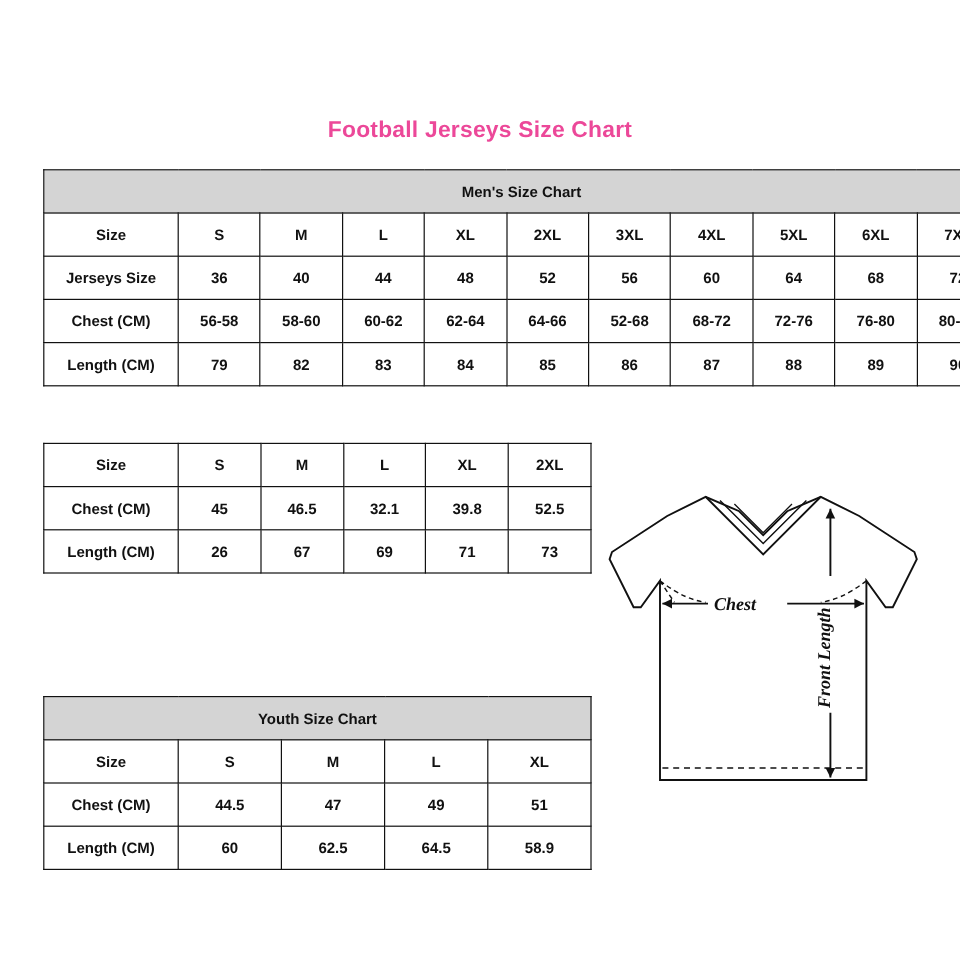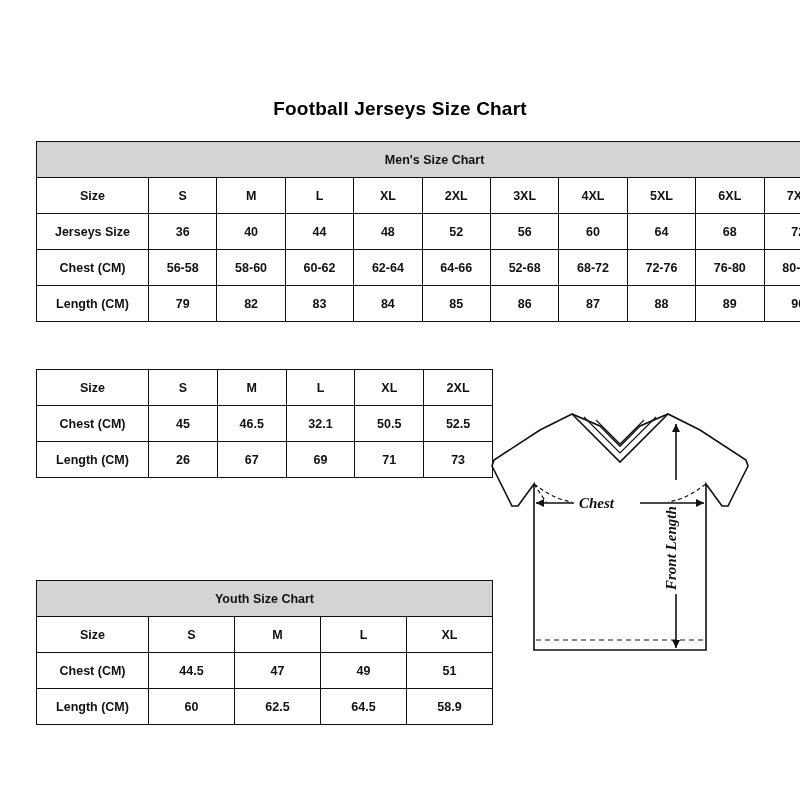--- a/index.html
+++ b/index.html
@@ -17,21 +17,21 @@
   }
   #page-title {
     position: absolute;
     top: 98px;
     left: 0;
     width: 800px;
     text-align: center;
     font-size: 19px;
     font-weight: bold;
     letter-spacing: 0.2px;
-    color: #000000;
+    color: #ec4899;
   }
 
   table.size-table {
     border-collapse: collapse;
     table-layout: fixed;
     background: #ffffff;
   }
   table.size-table td, table.size-table th {
     border: 1px solid #111111;
     text-align: center;
@@ -82,21 +82,21 @@
     top: 548px;
     width: 456px;
   }
   #youth-table { width: 456px; margin-top: 32px; }
   #youth-table col.lbl { width: 112px; }
   #youth-table col.val { width: 86px; }
 
   
   #shirt-diagram {
     position: absolute;
-    left: 480px;
+    left: 496px;
     top: 400px;
     width: 280px;
     height: 300px;
   }
   #shirt-diagram svg {
     display: block;
   }
   .diagram-label {
     font-family: "Liberation Serif", serif;
     font-style: italic;
@@ -202,21 +202,21 @@
         <td>M</td>
         <td>L</td>
         <td>XL</td>
         <td>2XL</td>
       </tr>
       <tr>
         <td class="row-label">Chest (CM)</td>
         <td>45</td>
         <td>46.5</td>
         <td>32.1</td>
-        <td>50.5</td>
+        <td>39.8</td>
         <td>52.5</td>
       </tr>
       <tr>
         <td class="row-label">Length (CM)</td>
         <td>26</td>
         <td>67</td>
         <td>69</td>
         <td>71</td>
         <td>73</td>
       </tr>

